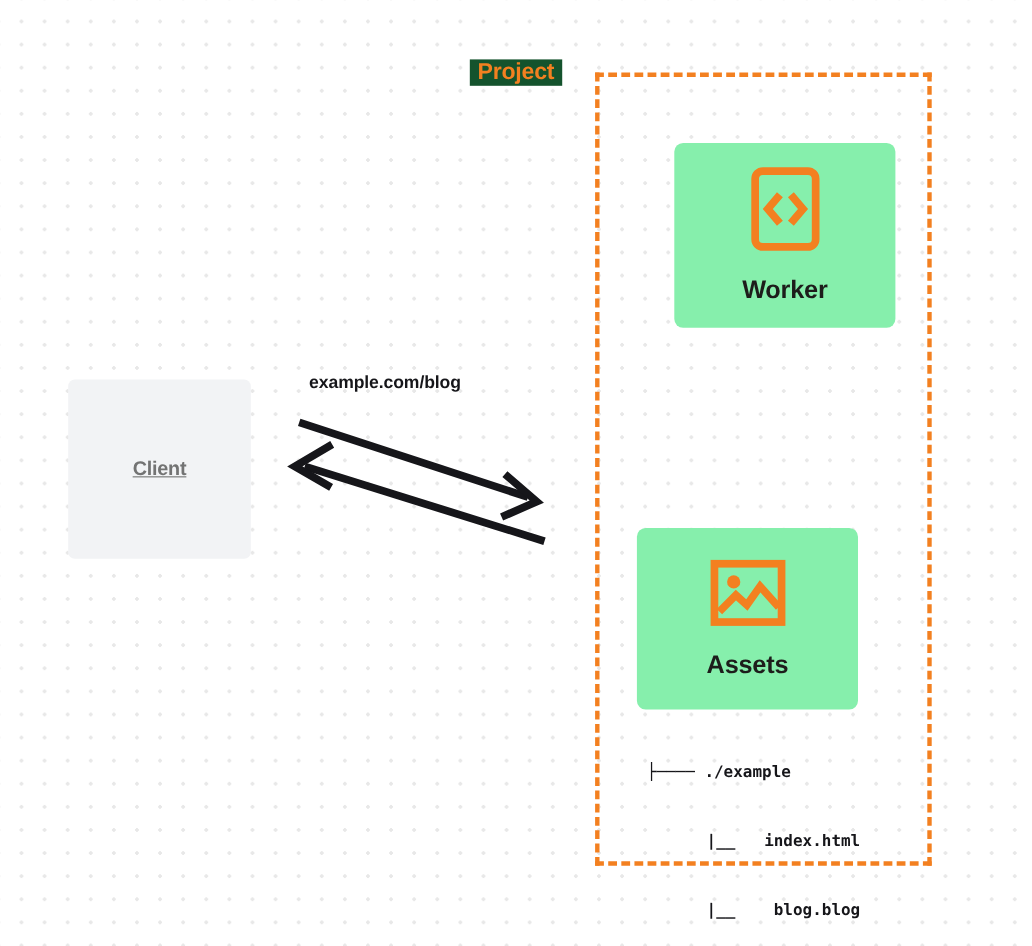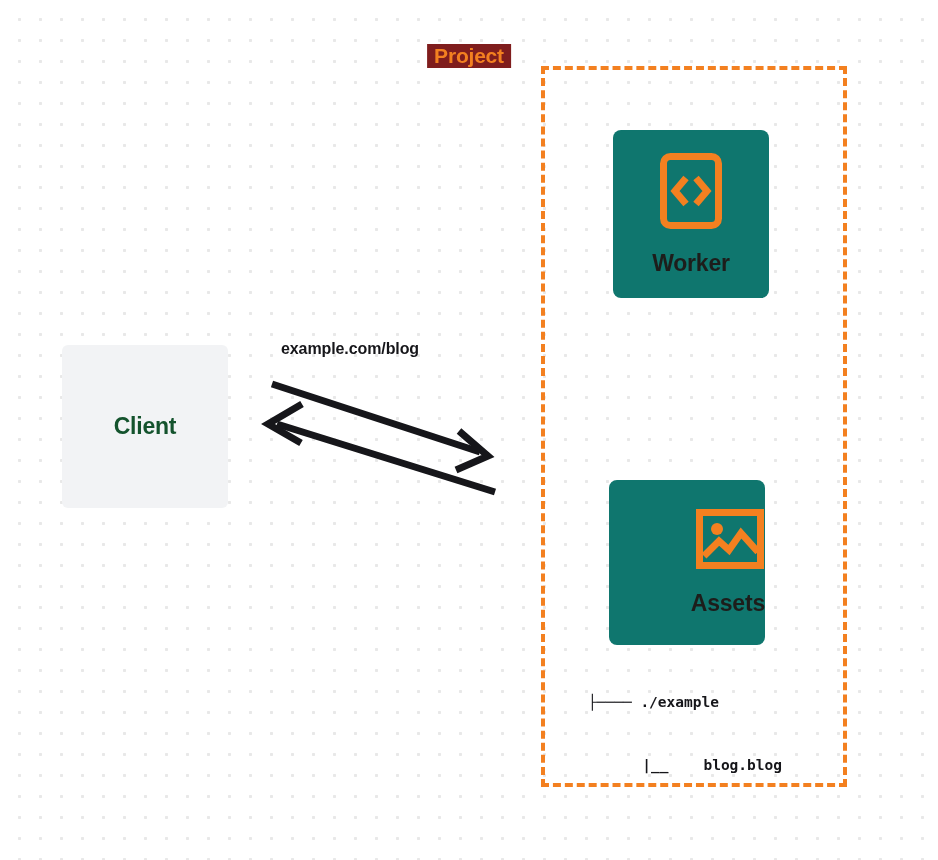--- a/index.html
+++ b/index.html
@@ -26,24 +26,25 @@
     top: 345px;
     width: 166px;
     height: 163px;
     background: #f2f3f5;
     border-radius: 6px;
     display: flex;
     align-items: center;
     justify-content: center;
   }
   .client-label {
-    font-size: 23px;
+    font-size: 18px;
     font-weight: bold;
-    color: #14532d;
+    color: #737373;
     letter-spacing: -0.2px;
+    text-decoration: underline;
   }
 
   
   .arrows-layer {
     position: absolute;
     left: 0;
     top: 0;
     width: 938px;
     height: 860px;
     pointer-events: none;
@@ -66,52 +67,51 @@
     left: 541px;
     top: 66px;
     width: 306px;
     height: 721px;
     border: 4px dashed #f38020;
     box-sizing: border-box;
   }
   .project-title {
     position: absolute;
     left: 50%;
-    top: 56px;
+    top: 66px;
     transform: translate(-50%, -50%);
-    background: #7f1d1d;
+    background: #14532d;
     padding: 0 7px;
     font-size: 21px;
     font-weight: bold;
     color: #f38020;
     letter-spacing: -0.2px;
     white-space: nowrap;
   }
 
   
   .card {
     position: absolute;
-    width: 156px;
-    background: #0f766e;
+    width: 201px;
+    background: #86efac;
     border-radius: 8px;
     display: flex;
     flex-direction: column;
     align-items: center;
     justify-content: center;
   }
   .card-worker {
     left: 613px;
     top: 130px;
     height: 168px;
   }
   .card-assets {
-    left: 609px;
+    left: 579px;
     top: 480px;
     height: 165px;
-    align-items: flex-end;
   }
   .card-icon {
     display: block;
   }
   .card-worker .card-icon { margin-bottom: 16px; }
   .card-assets .card-icon { margin-bottom: 16px; }
   .card-label {
     font-size: 23px;
     font-weight: bold;
     color: #1d1d1b;
@@ -182,15 +182,16 @@
       <rect x="4.5" y="4.5" width="61" height="53" fill="none" stroke="#f38020" stroke-width="7"></rect>
       <circle cx="22" cy="21" r="6" fill="#f38020"></circle>
       <polyline points="9,48 24,33 34,42 46,25 63,44" fill="none" stroke="#f38020" stroke-width="7" stroke-linecap="butt" stroke-linejoin="miter"></polyline>
     </svg>
   </span>
   <span class="card-label">Assets</span>
 </div>
 
 <div class="file-tree">
   <span class="tree-row tree-row-root">├──── ./example</span>
+  <span class="tree-row">|__   index.html</span>
   <span class="tree-row">|__    blog.blog</span>
   
 </div>
 
 </body></html>

